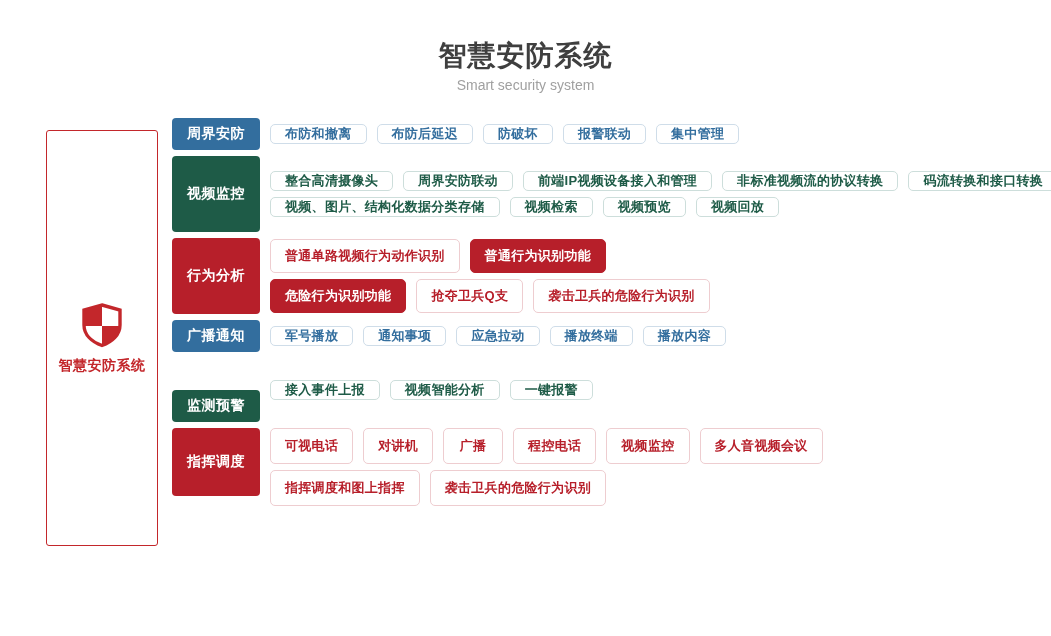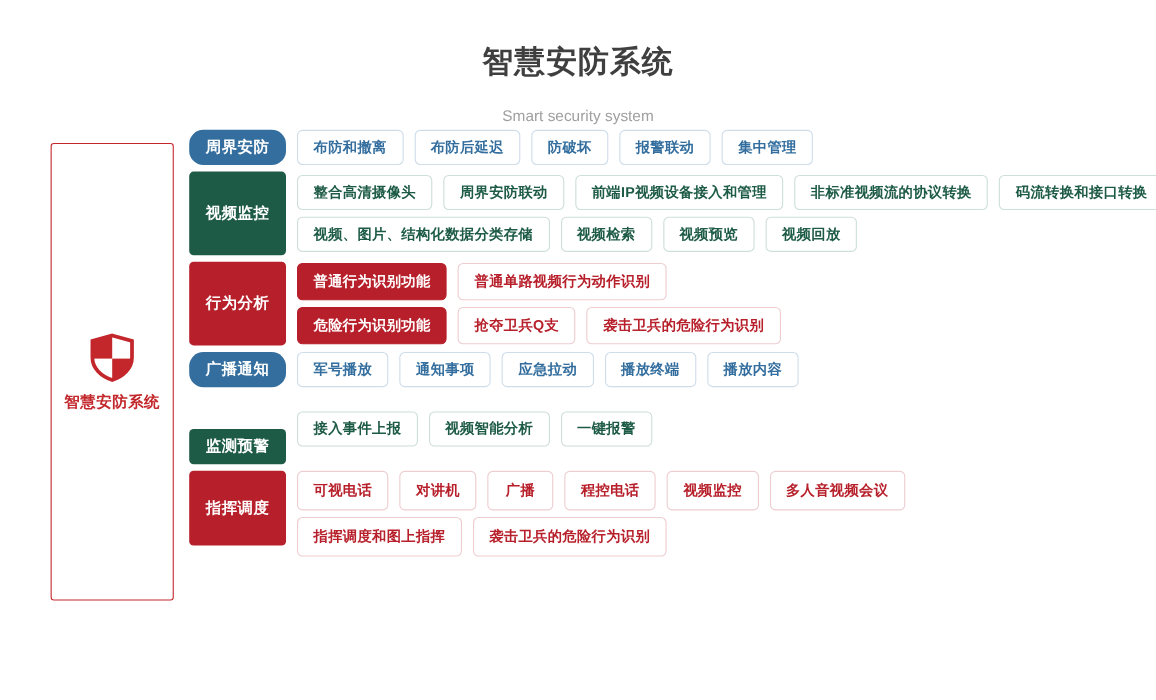--- a/index.html
+++ b/index.html
@@ -16,21 +16,21 @@
   .header-title {
     font-size: 28px;
     font-weight: bold;
     color: #3f3f3f;
     letter-spacing: 1px;
     line-height: 36px;
   }
   .header-sub {
     font-size: 14px;
     color: #a0a0a0;
-    margin-top: 22px;
+    margin-top: 2px;
     line-height: 18px;
   }
 
   
   .body-area {
     position: absolute;
     left: 0; top: 118px;
     width: 1051px;
   }
 
@@ -74,39 +74,39 @@
     border-radius: 4px;
     color: #ffffff;
     font-size: 14px;
     font-weight: bold;
     display: flex;
     align-items: center;
     justify-content: center;
     letter-spacing: 0.5px;
     white-space: nowrap;
   }
-  .cat.blue  { background: #336e9e; border-radius: 13px; }
+  .cat.blue  { background: #336e9e; }
   .cat.green { background: #1e5b47; }
   .cat.red   { background: #b71f2a; }
 
   .items {
     flex: 1 1 auto;
     padding-left: 10px;
     display: flex;
     flex-direction: column;
     justify-content: center;
     gap: 6px;
   }
   .item-line {
     display: flex;
     flex-direction: row;
     gap: 10px;
   }
   .chip {
-    height: 32px;
+    height: 20px;
     min-width: 60px;
     padding: 0 14px;
     border-radius: 5px;
     border: 1px solid #cddbe6;
     background: #ffffff;
     font-size: 13px;
     font-weight: bold;
     display: inline-flex;
     align-items: center;
     justify-content: center;
@@ -194,22 +194,22 @@
             <div class="chip green">视频预览</div>
             <div class="chip green">视频回放</div>
           </div>
         </div>
       </div>
 
       <div class="row row-h3">
         <div class="cat red">行为分析</div>
         <div class="items">
           <div class="item-line">
+            <div class="chip red">普通单路视频行为动作识别</div>
             <div class="chip solid-red">普通行为识别功能</div>
-            <div class="chip red">普通单路视频行为动作识别</div>
           </div>
           <div class="item-line">
             <div class="chip solid-red">危险行为识别功能</div>
             <div class="chip red">抢夺卫兵Q支</div>
             <div class="chip red">袭击卫兵的危险行为识别</div>
           </div>
         </div>
       </div>
 
       <div class="row row-h4">

